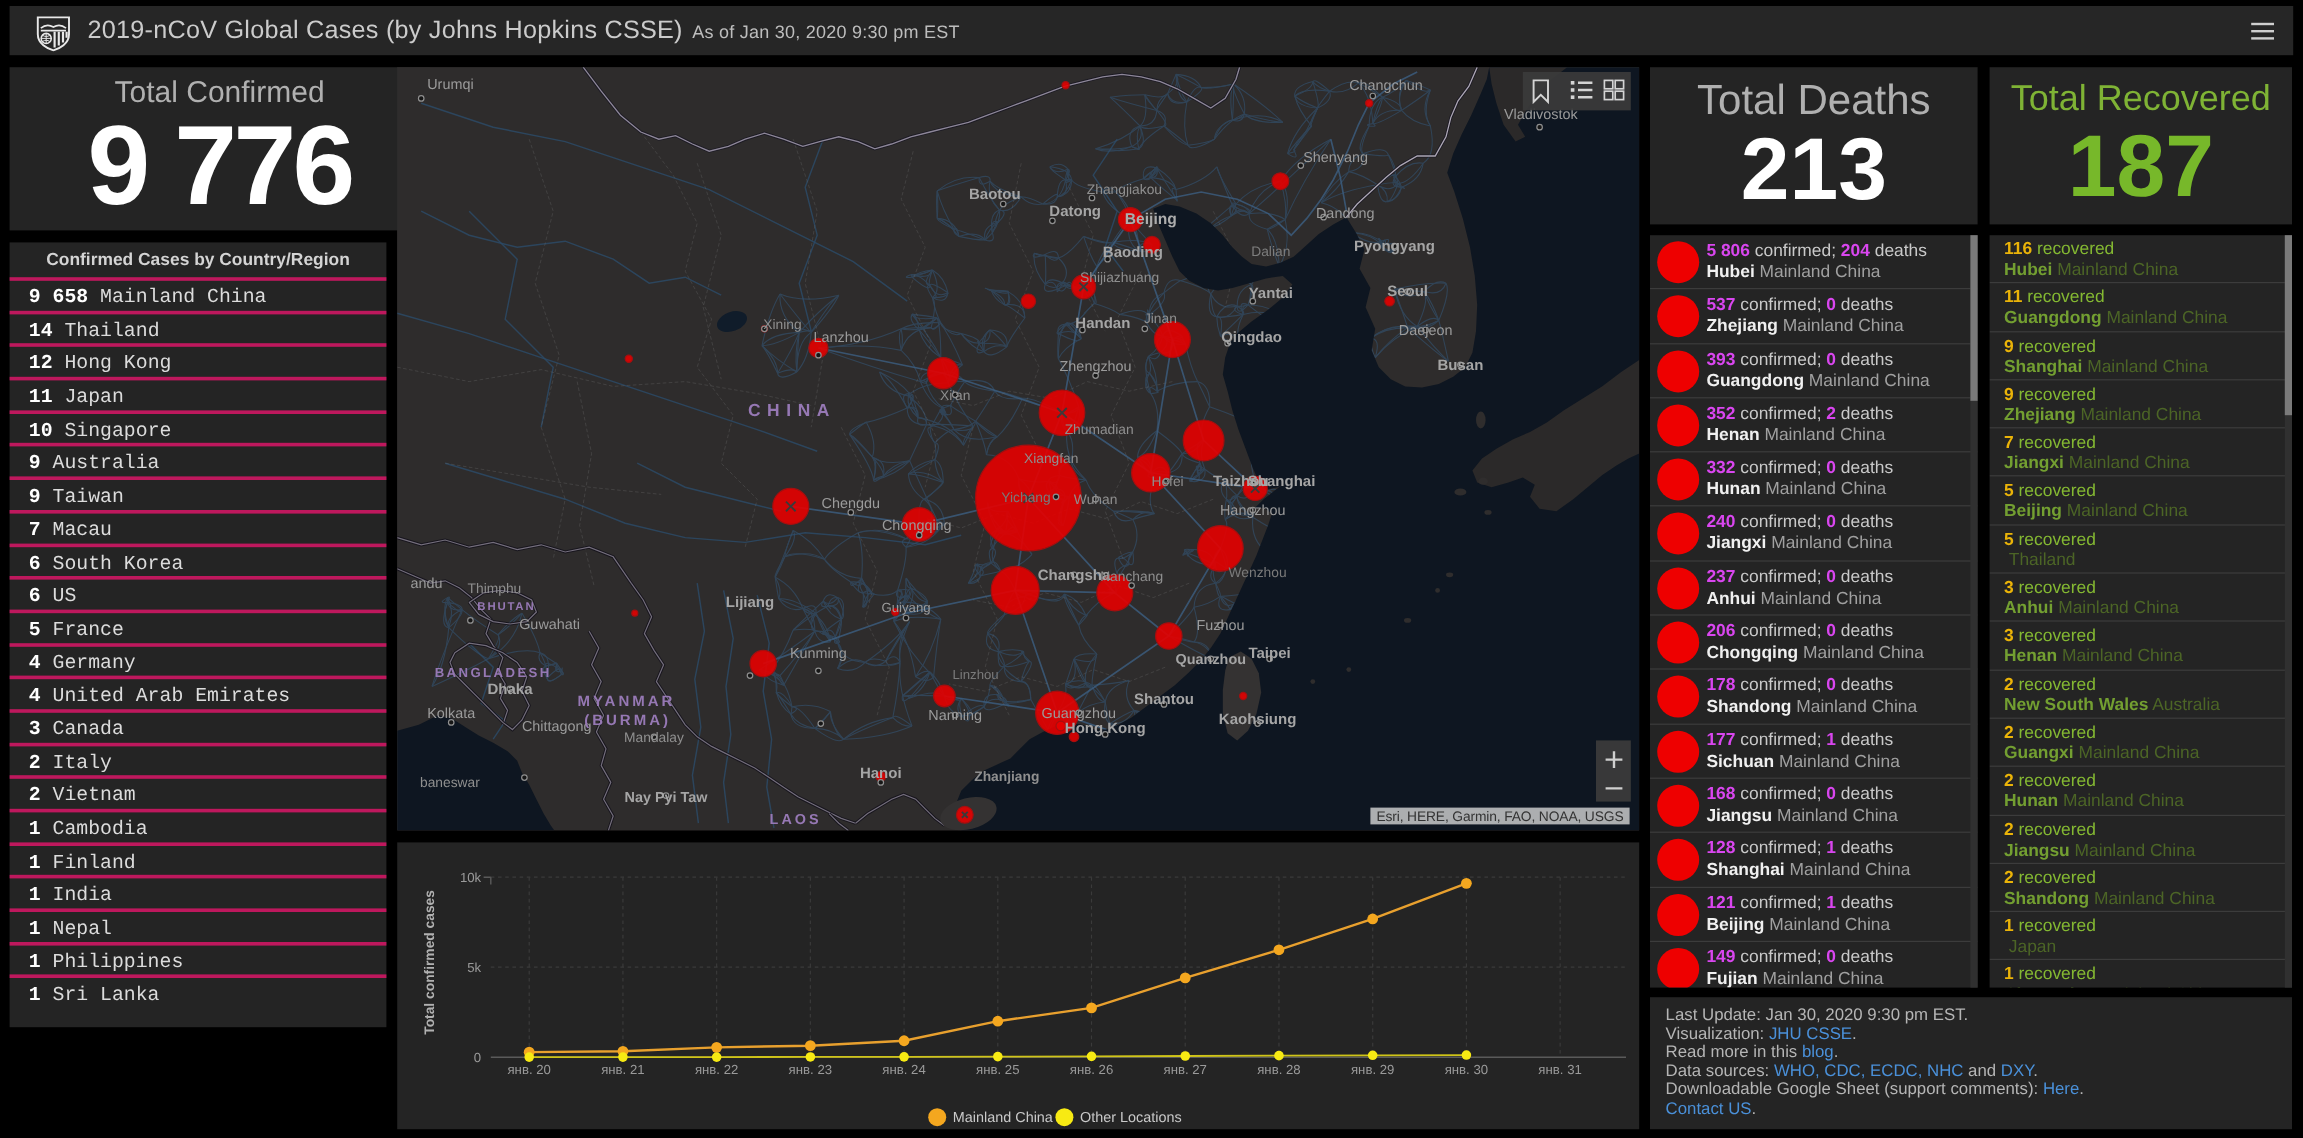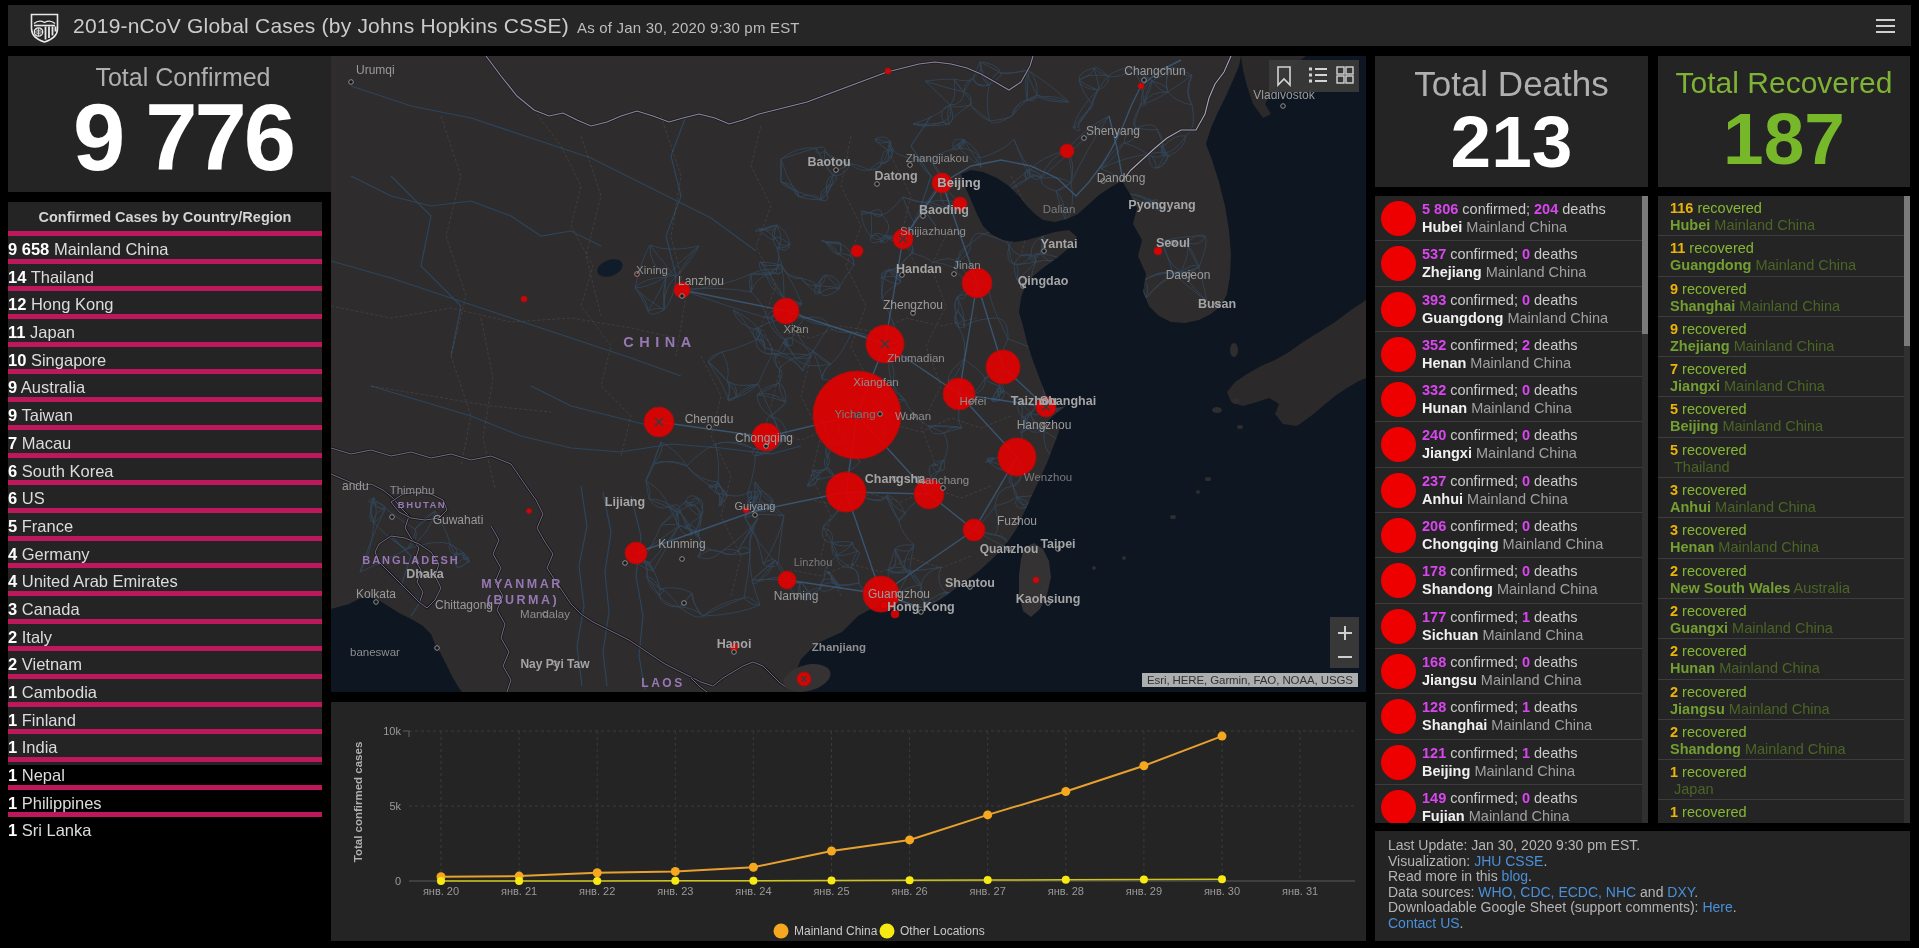--- a/index.html
+++ b/index.html
@@ -10,24 +10,24 @@
 #hdr { left:8px; top:5px; width:1903px; height:41px; background:#262626; }
 #hdr .title { position:absolute; left:65px; top:0; line-height:41px; font-size:21px; color:#cbcbcb; letter-spacing:0.2px; }
 #hdr .sub { font-size:15px; color:#bdbdbd; margin-left:8px; }
 #burger { position:absolute; right:16px; top:14px; width:19px; }
 #burger div { height:2px; background:#cfcfcf; margin-bottom:4px; }
 
 #conf { left:8px; top:56px; width:350px; height:136px; text-align:center; }
 #conf .t { font-size:25px; color:#b0b0b0; margin-top:7px; }
 #conf .n { font-size:94px; font-weight:bold; color:#fff; line-height:70px; margin-top:11px; letter-spacing:-3px; }
 
-#clist { left:8px; top:202px; width:314px; height:563px; }
+#clist { left:8px; top:202px; width:314px; height:654px; }
 #clist .hd { font-size:14.5px; font-weight:bold; color:#d4d4d4; text-align:center; padding:7px 0 6px; }
-.crow { height:27.7px; line-height:27.7px; padding-left:0; font-size:16.5px; color:#dcdcdc;
-  border-top:5px solid #be185d; white-space:nowrap; }
+.crow { height:27.7px; line-height:27.7px; padding-left:16px; font-size:16.5px; color:#dcdcdc;
+  border-top:3px solid #be185d; white-space:nowrap;font-family:Liberation Mono, monospace; }
 .crow b { color:#fff; }
 
 #map { left:331px; top:56px; width:1035px; height:636px; background:#2e2c2c; }
 #chart { left:331px; top:702px; width:1035px; height:239px; }
 
 #dhead { left:1375px; top:56px; width:273px; height:131px; text-align:center; }
 #dhead .t { font-size:35px; color:#b0b0b0; margin-top:8px; }
 #dhead .n { font-size:73px; font-weight:bold; color:#fff; line-height:1; margin-top:1px; }
 #dlist { left:1375px; top:196px; width:273px; height:627px; overflow:hidden; }
 .drow { height:45.3px; border-bottom:1px solid #3c3c3c; position:relative; }

